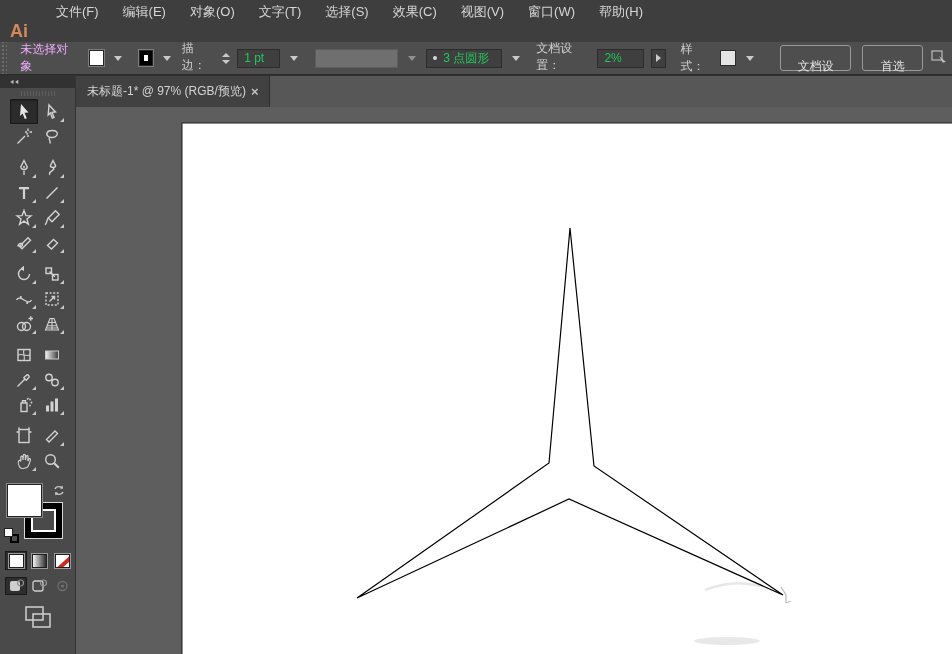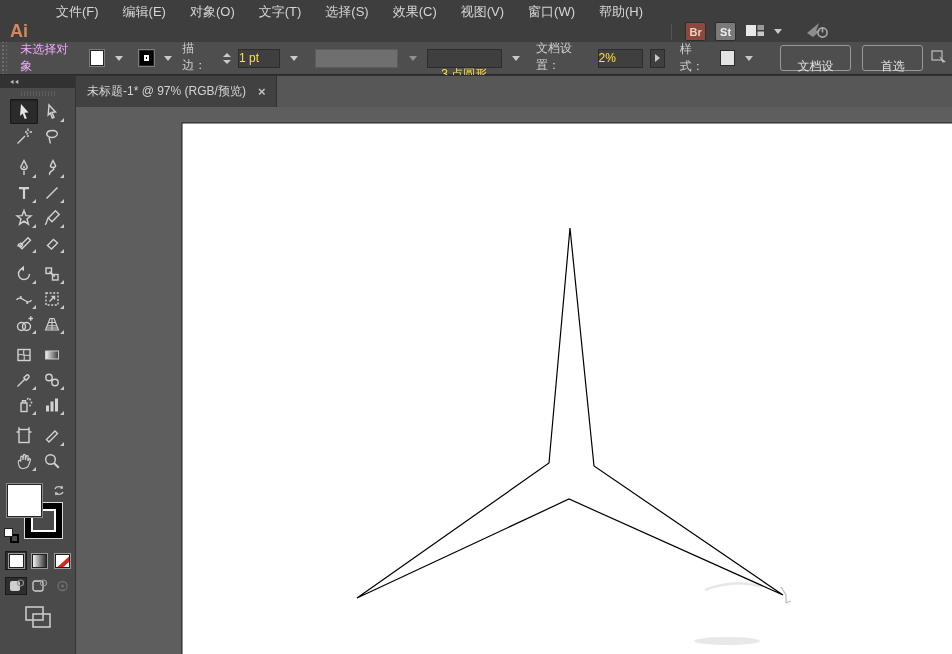--- a/index.html
+++ b/index.html
@@ -33,24 +33,24 @@
   .swatch.stroke { background:#000; position:relative; }
   .swatch.stroke::after { content:""; position:absolute; inset:4px; background:#000;
                           border:2px solid #fff; }
   .dd-chev { width:16px; height:16px; display:flex; align-items:center; justify-content:center; }
   .link-label { border-bottom:1px dotted #9a9a9a; padding-bottom:1px; }
   .stepper { display:flex; flex-direction:column; gap:3px; align-items:center; width:10px; }
   .stepper i { width:0; height:0; border-left:4px solid transparent; border-right:4px solid transparent; display:block; }
   .stepper .up { border-bottom:4px solid #c9c9c9; }
   .stepper .dn { border-top:4px solid #c9c9c9; }
   .field { background:#3f3f3f; border:1px solid #2c2c2c; height:19px; display:flex;
-           align-items:center; padding:0 0; color:#fde047; }
+           align-items:center; padding:0 6px; color:#22c55e; }
   .field.stroke-w { width:46px; }
   .field.opacity { width:50px; }
-  .field.brush { width:82px; gap:16px;flex-direction:column; }
+  .field.brush { width:82px; gap:6px; }
   .brush-dot { width:4px; height:4px; border-radius:50%; background:#d9d9d9; }
   .dd-disabled { width:92px; height:19px; background:#6f6f6f; border:1px solid #5c5c5c; }
   .expand-btn { width:16px; height:19px; background:#3f3f3f; border:1px solid #2c2c2c;
                 display:flex; align-items:center; justify-content:center; }
   .expand-btn i { width:0; height:0; border-top:4px solid transparent; border-bottom:4px solid transparent;
                   border-left:5px solid #c9c9c9; }
   .style-swatch { width:17px; height:16px; background:#e4e4e4; border:1px solid #2c2c2c; }
   .panel-btn { border:1px solid #999; border-radius:3px; height:21px; padding:12px 13px;
                background:transparent; color:#e4e4e4; font-size:12px; font-family:inherit; }
   .cp-end-icon { margin-left:auto; margin-right:4px; }
@@ -95,61 +95,41 @@
                       background:#d02a1e; transform:rotate(-42deg); }
   .modes-row { display:flex; gap:1px; margin:7px 0 0 5px; }
   .mode-btn { width:22px; height:18px; display:flex; align-items:center; justify-content:center; }
   .mode-btn.pressed { background:#2e2e2e; box-shadow:inset 0 0 0 1px #1a1a1a; }
   .screen-mode { margin:9px auto 0; }
 
   
   .docarea { flex:1; display:flex; flex-direction:column; }
   .tabbar { height:32px; background:#575757; border-top:1px solid #303030; display:flex; }
   .tab { background:#414141; color:#d4d4d4; font-size:12px; display:flex; align-items:center;
-         padding:0 11px; gap:12px; border-right:1px solid #2f2f2f; }
+         padding:0 11px; gap:5px; border-right:1px solid #2f2f2f; }
   .tab-close { color:#c3c3c3; font-size:13px; font-weight:bold; line-height:1; }
   .canvas { flex:1; position:relative; background:#5e5e5e; }
   .canvas svg { position:absolute; inset:0; width:100%; height:100%; }
 </style>
 </head>
 <body>
 
 <div class="app">
 
   <div class="menubar">
     <span class="ai-logo">Ai</span>
     <span class="menu-item">文件(F)</span>
     <span class="menu-item">编辑(E)</span>
     <span class="menu-item">对象(O)</span>
     <span class="menu-item">文字(T)</span>
     <span class="menu-item">选择(S)</span>
     <span class="menu-item">效果(C)</span>
     <span class="menu-item">视图(V)</span>
     <span class="menu-item">窗口(W)</span>
     <span class="menu-item">帮助(H)</span>
-    <div class="mb-right">
-      <span class="mb-sep"></span>
-      <span class="sq-btn br">Br</span>
-      <span class="sq-btn st">St</span>
-      <span>
-        <svg width="20" height="15" viewBox="0 0 20 15">
-          <rect x="1" y="2" width="10" height="11" fill="#e8e8e8"></rect>
-          <rect x="12.5" y="2" width="6.5" height="5" fill="#9a9a9a"></rect>
-          <rect x="12.5" y="8.5" width="6.5" height="4.5" fill="#c9c9c9"></rect>
-        </svg>
-      </span>
-      <span class="chev"></span>
-      <span style="margin-left:14px;">
-        <svg width="26" height="18" viewBox="0 0 26 18">
-          <path d="M2 12 L14 2 L11 10 L16 9 L8 16 Z" fill="#8d8d8d"></path>
-          <circle cx="17.5" cy="11.5" r="4.6" fill="none" stroke="#a9a9a9" stroke-width="1.6"></circle>
-          <line x1="17.5" y1="6.5" x2="17.5" y2="11.5" stroke="#a9a9a9" stroke-width="1.6"></line>
-        </svg>
-      </span>
-    </div>
   </div>
 
   <div class="controlbar">
     <div class="grip-v"></div>
     <span class="status-label">未选择对象</span>
 
     <span class="swatch fill"></span>
     <span class="dd-chev">
         <span class="chev"></span>
       </span>

